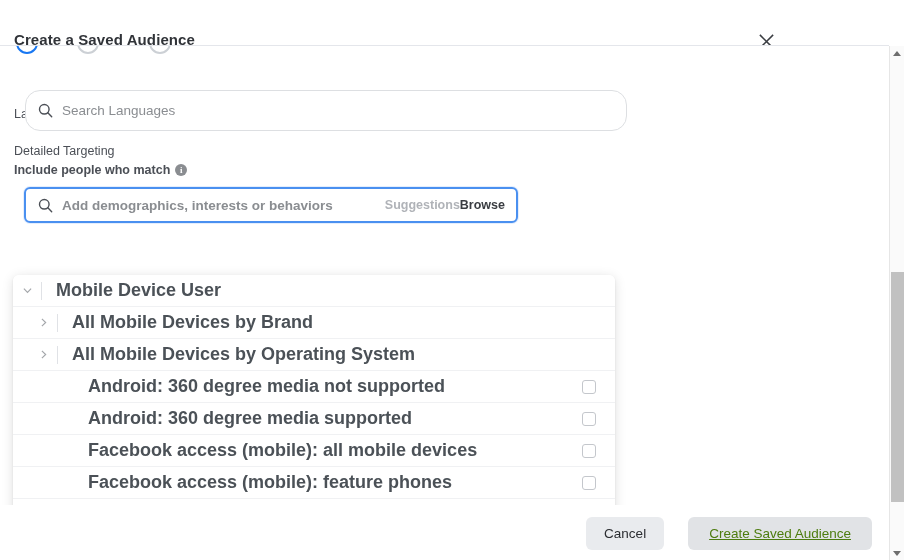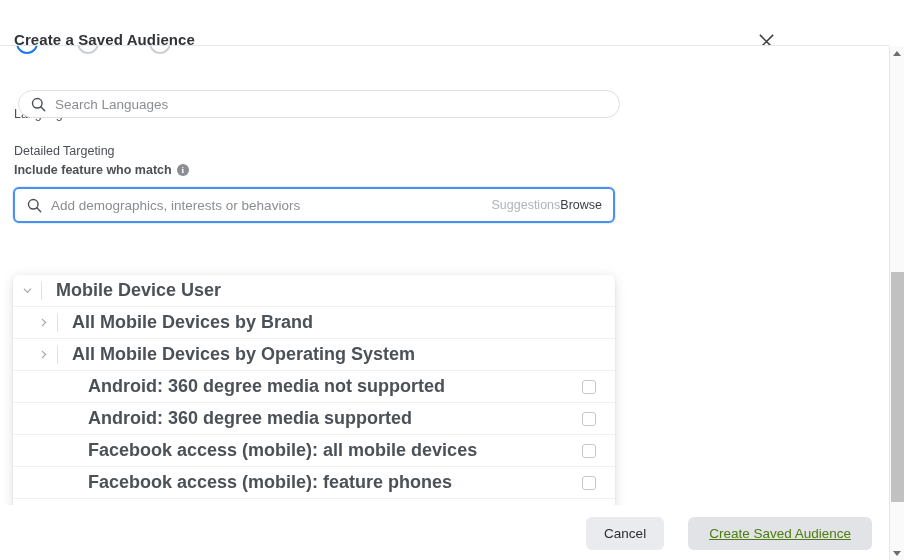--- a/index.html
+++ b/index.html
@@ -327,38 +327,38 @@
   <div class="dialog-body">
 
     <div class="steps">
       <div class="step-circle active" style="left:16px;"></div>
       <div class="step-circle" style="left:77px;"></div>
       <div class="step-circle" style="left:149px;"></div>
     </div>
 
     <div class="field-label" style="left:14px; top:25px;margin-top:36px;">Languages</div>
 
-    <div class="search-box" style="left:18px; top:44px; width:602px; height:28px;border-radius:15px;">
+    <div class="search-box" style="left:25px; top:44px; width:602px; height:41px;border-radius:15px;">
       <span class="search-ico">
         <svg width="15" height="15" viewBox="0 0 16 16">
           <circle cx="6.7" cy="6.7" r="5.1" fill="none" stroke="#4b4f56" stroke-width="1.5"></circle>
           <path d="M10.5 10.5 L14.6 14.6" stroke="#4b4f56" stroke-width="1.5" stroke-linecap="round"></path>
         </svg>
       </span>
       <span class="search-ph">Search Languages</span>
     </div>
 
     <div class="field-label" style="left:14px; top:98px;">Detailed Targeting</div>
 
     <div class="sub-label" style="left:14px; top:117px;">
-      <span>Include feature who match</span>
+      <span>Include people who match</span>
       <span class="info-ico">i</span>
     </div>
 
-    <div class="search-box focused" style="left:13px; top:141px; width:602px; height:36px;">
+    <div class="search-box focused" style="left:24px; top:141px; width:494px; height:36px;font-weight:bold;">
       <span class="search-ico">
         <svg width="15" height="15" viewBox="0 0 16 16">
           <circle cx="6.7" cy="6.7" r="5.1" fill="none" stroke="#4b4f56" stroke-width="1.5"></circle>
           <path d="M10.5 10.5 L14.6 14.6" stroke="#4b4f56" stroke-width="1.5" stroke-linecap="round"></path>
         </svg>
       </span>
       <span class="search-ph">Add demographics, interests or behaviors</span>
       <span class="search-right">
         <span class="suggestions-link">Suggestions</span>
         <span class="browse-link">Browse</span>

